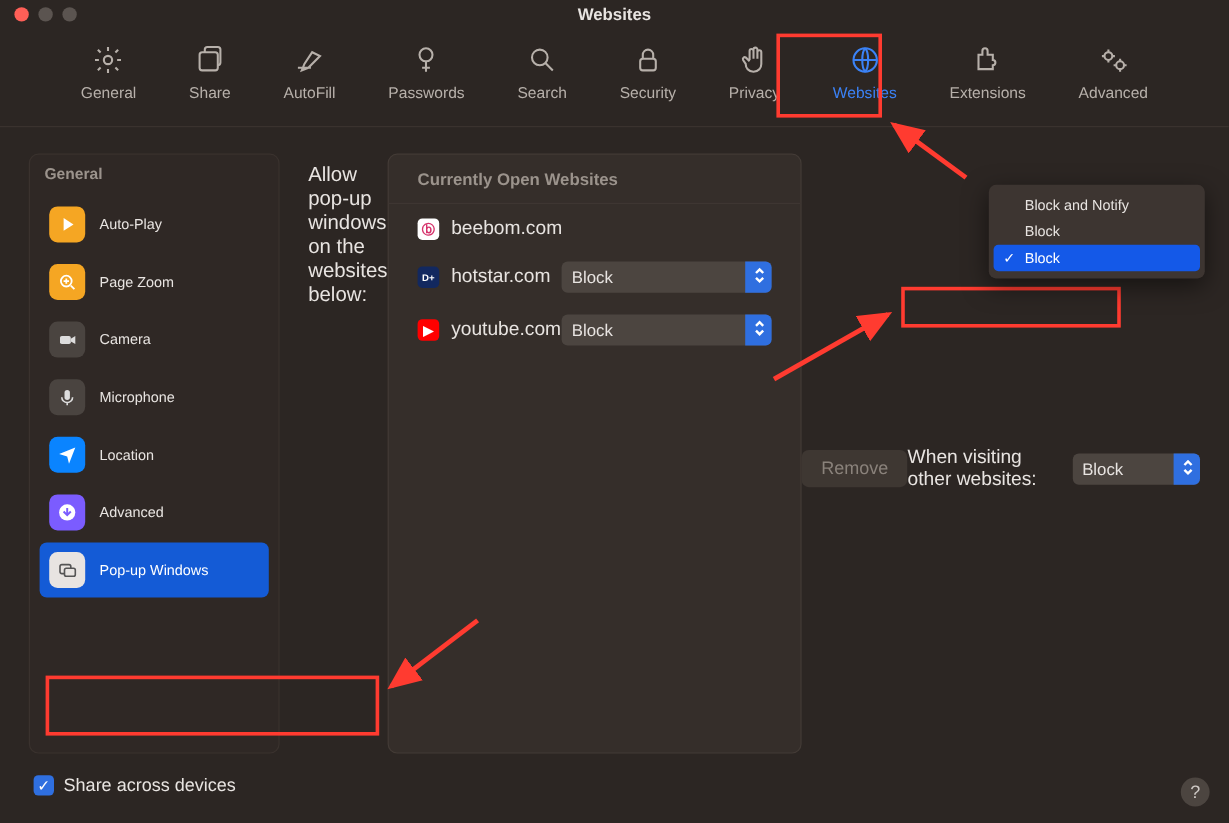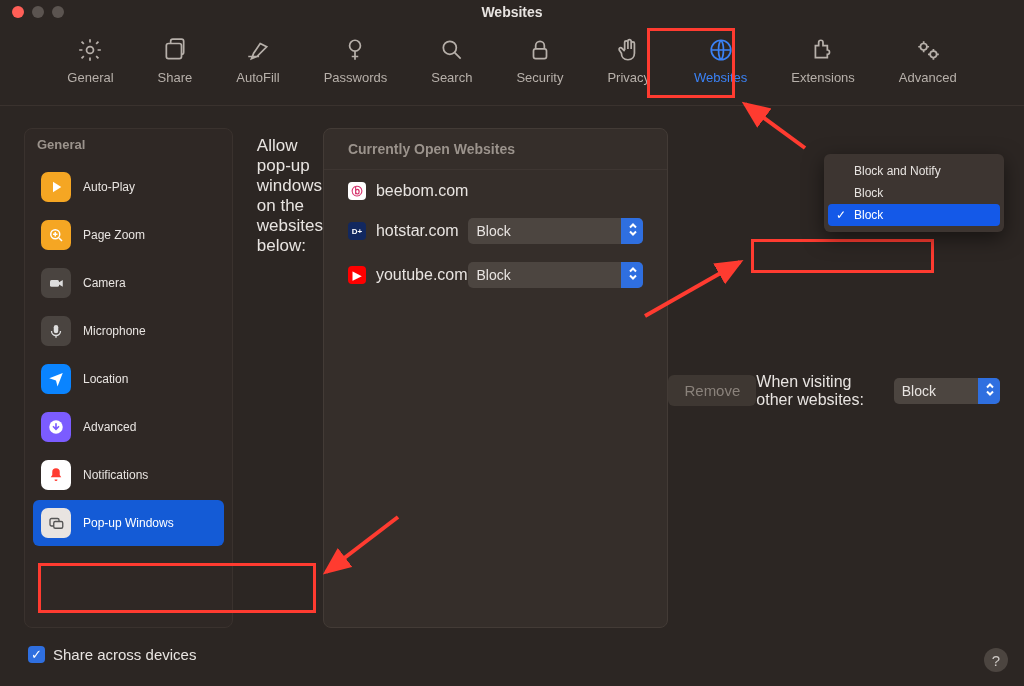--- a/index.html
+++ b/index.html
@@ -214,28 +214,20 @@
       </div>
       <div class="sb-item">
         <span class="sb-icon" style="background:#7b5cff">
             <svg viewBox="0 0 24 24" fill="none" stroke="#fff" stroke-width="2.2">
               <circle cx="12" cy="12" r="9" fill="#fff" stroke="none"></circle>
               <path d="M12 7v7M8 11l4 4 4-4" stroke="#7b5cff"></path>
             </svg>
           </span>
         <span>Advanced</span>
       </div>
-      <div class="sb-item">
-        <span class="sb-icon" style="background:#fff">
-            <svg viewBox="0 0 24 24" fill="#ff3b30">
-              <path d="M12 3a5 5 0 0 0-5 5v4l-2 3h14l-2-3V8a5 5 0 0 0-5-5zM10 18a2 2 0 0 0 4 0"></path>
-            </svg>
-          </span>
-        <span>Notifications</span>
-      </div>
       <div class="sb-item active">
         <span class="sb-icon" style="background:#e8e4e1">
             <svg viewBox="0 0 24 24" fill="none" stroke="#555" stroke-width="1.8">
               <rect x="4" y="6" width="12" height="10" rx="2"></rect>
               <rect x="9" y="10" width="12" height="9" rx="2" fill="#e8e4e1"></rect>
             </svg>
           </span>
         <span>Pop-up Windows</span>
       </div>
     </div>

